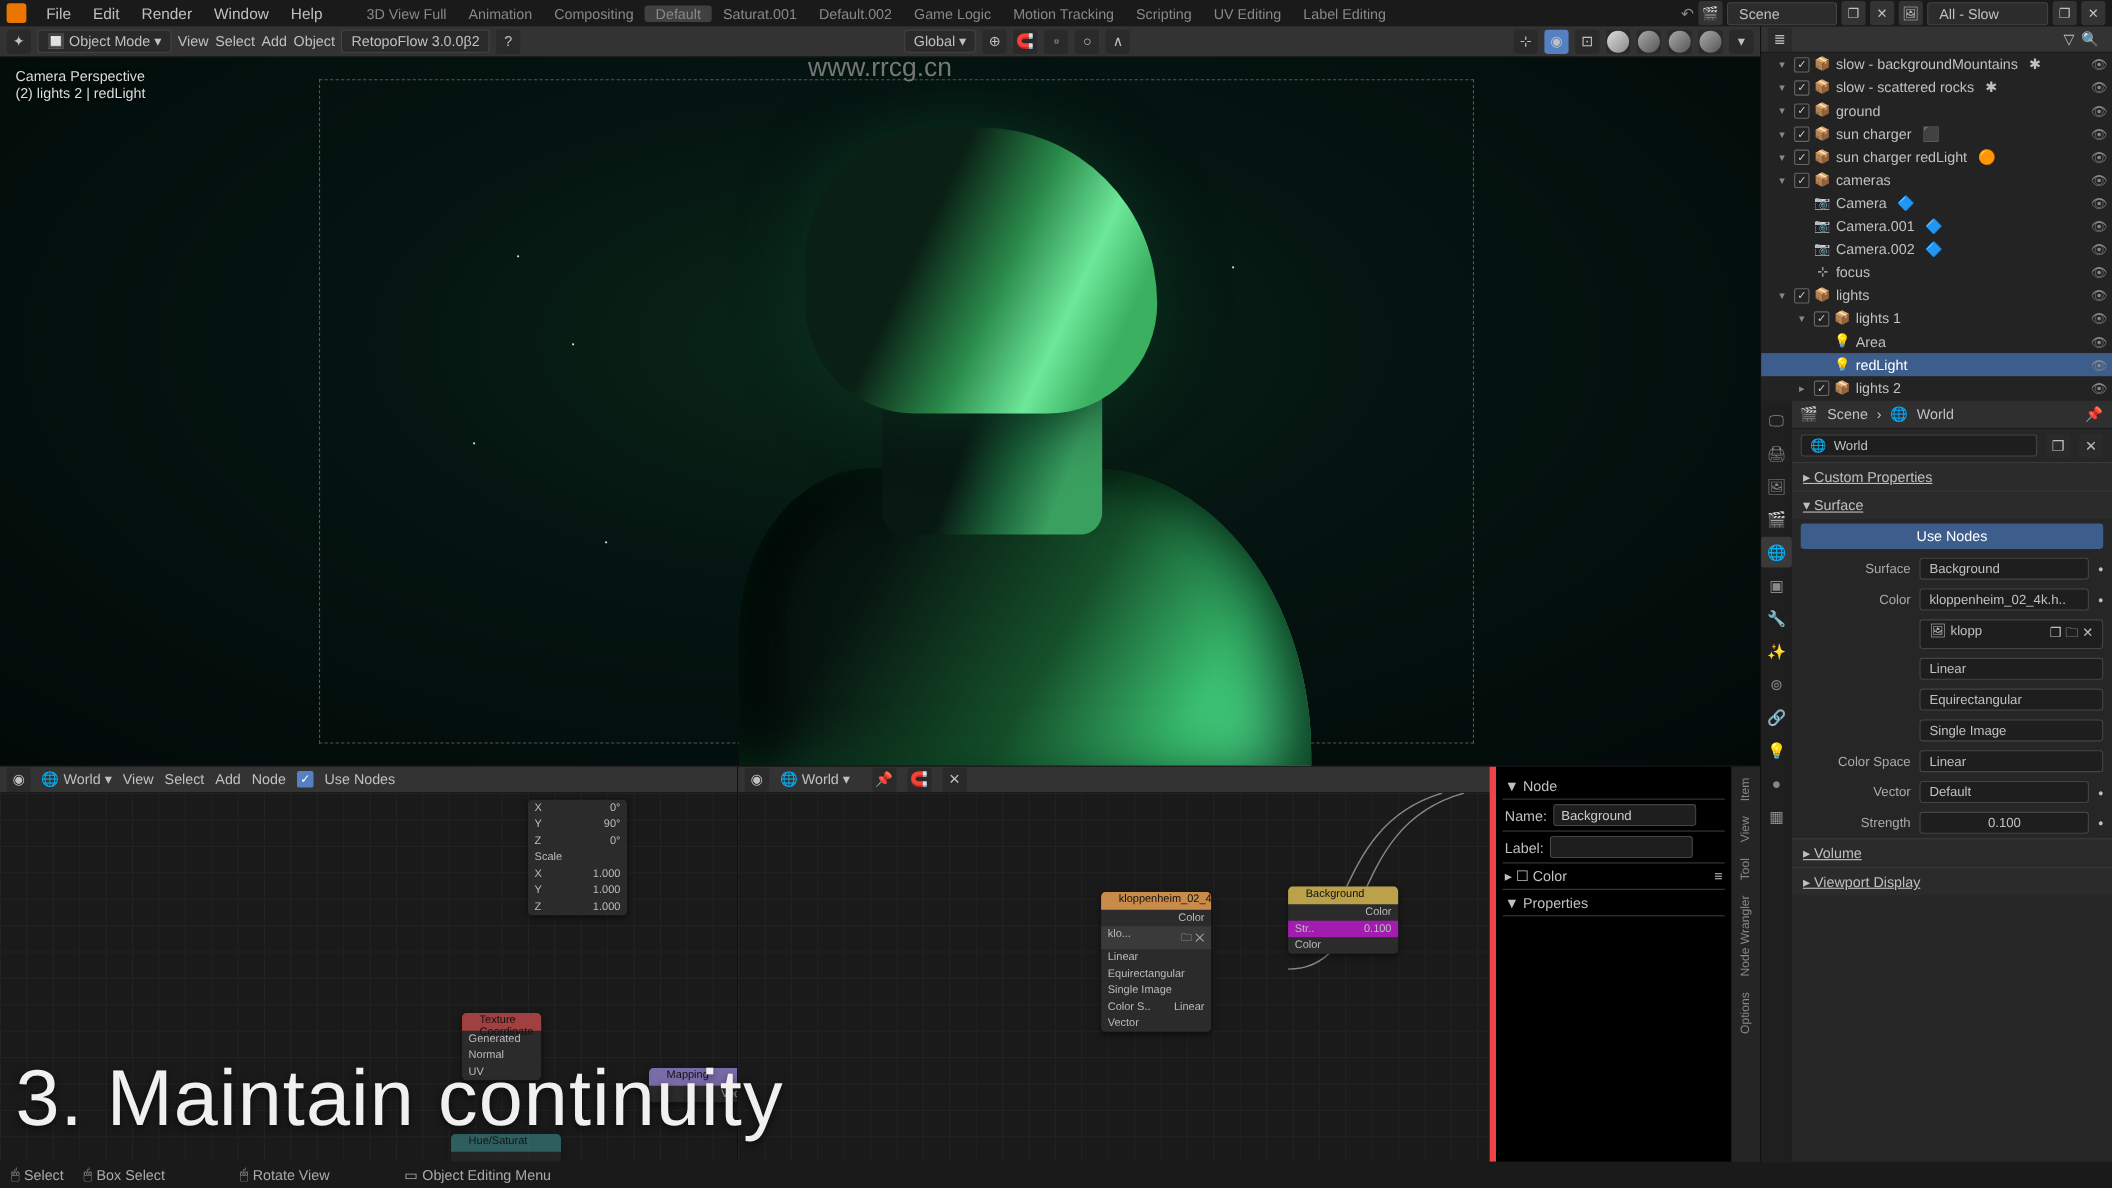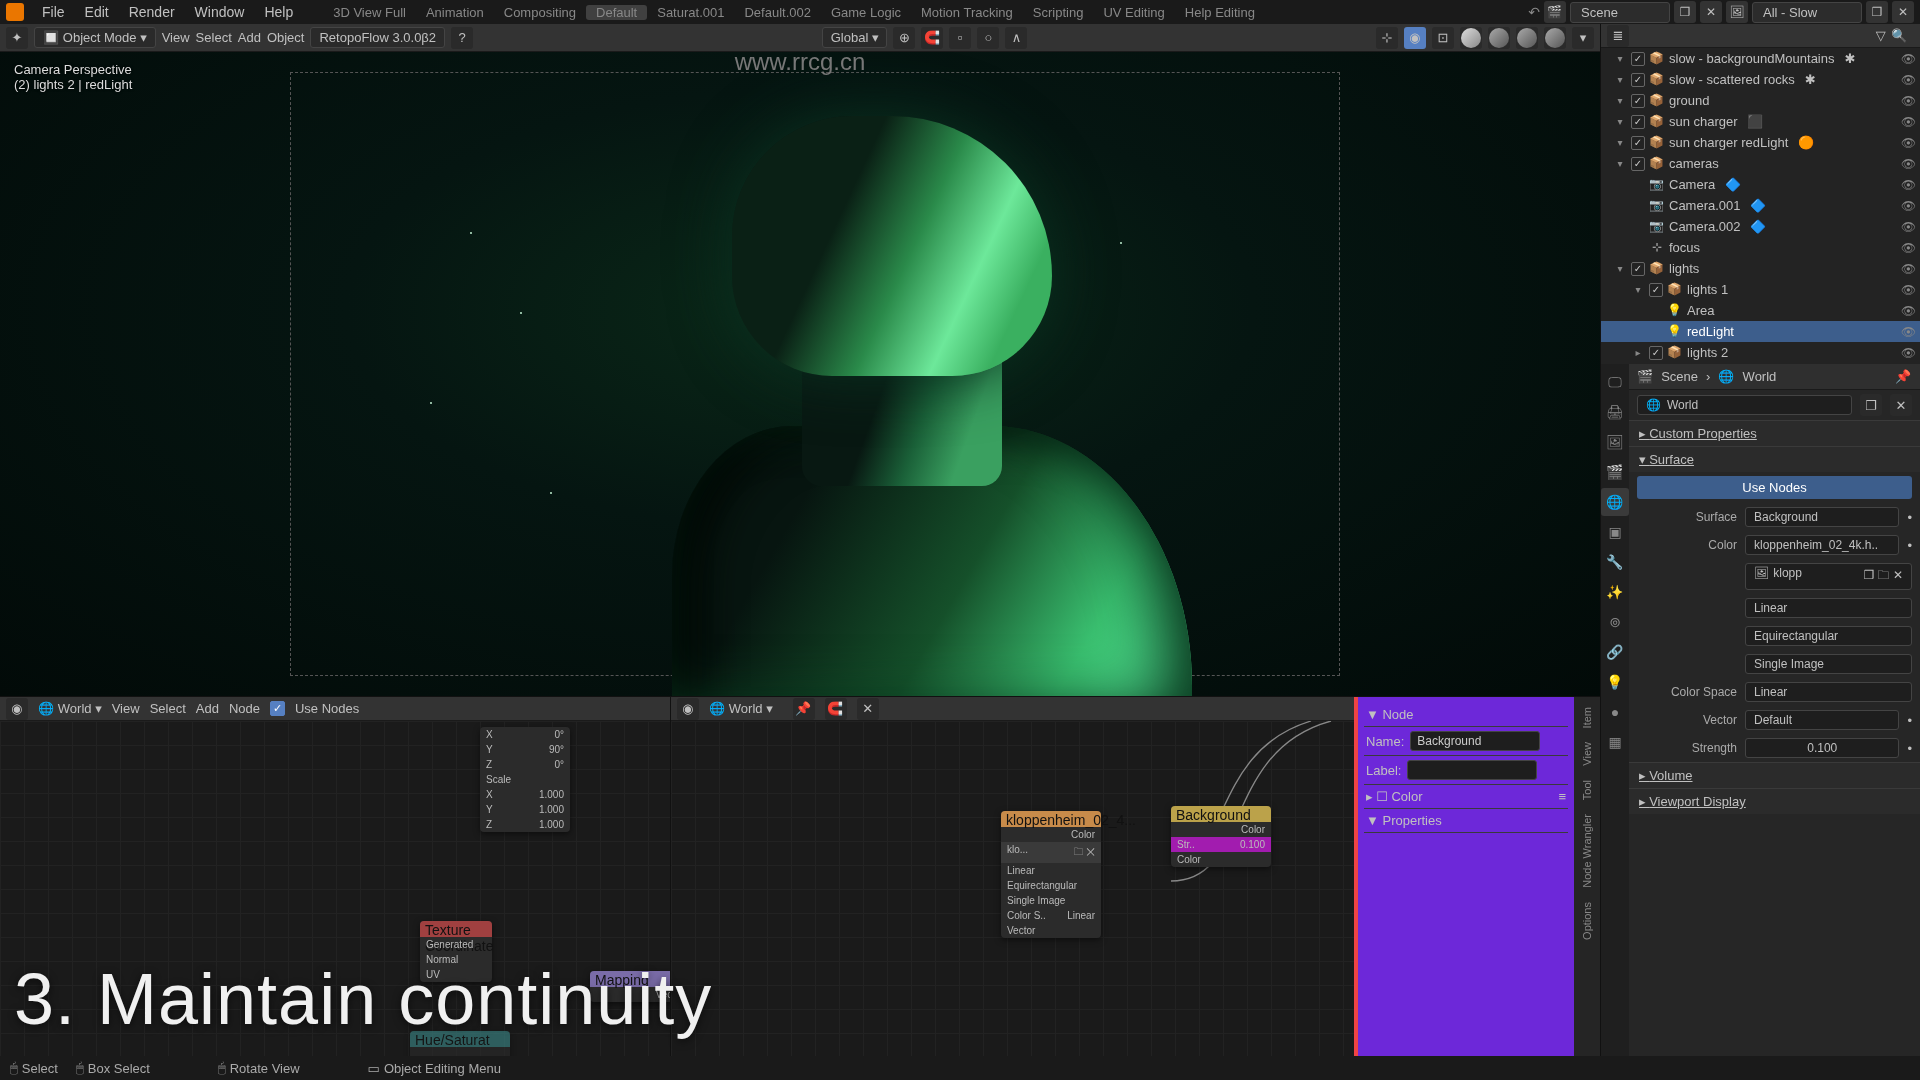--- a/index.html
+++ b/index.html
@@ -28,24 +28,24 @@
 .head { position:absolute; top:0; left:60px; width:320px; height:260px; border-radius:120px 160px 100px 100px; background:linear-gradient(115deg,#0a2015 35%,#2a8a4a 55%,#6de89a 72%,#3ab060 85%); box-shadow:0 0 60px #0a3020; }
 .neck { position:absolute; top:210px; left:130px; width:200px; height:160px; background:linear-gradient(110deg,#081812 40%,#1a6038 60%,#3aa060 80%); border-radius:20px; }
 .cloak { position:absolute; top:310px; left:0; width:520px; height:300px; background:linear-gradient(120deg,#071510 25%,#15502a 55%,#3ac070 78%,#50e090 92%); border-radius:120px 200px 0 0 / 150px 260px 0 0; box-shadow:inset -30px -20px 60px #0a3a20, inset 30px 10px 40px #020805; }
 .stars { position:absolute; width:2px; height:2px; background:#bff0d0; border-radius:50%; }
 .node-area { height:360px; display:flex; border-top:1px solid #111; }
 .node-left { flex:0 0 670px; background:#1d1d1d; display:flex; flex-direction:column; }
 .node-right { flex:1; background:#1d1d1d; display:flex; border-left:1px solid #111; }
 .node-header { height:24px; background:#333; display:flex; align-items:center; padding:0 6px; font-size:13px; gap:10px; border-bottom:1px solid #1a1a1a; }
 .node-canvas { flex:1; position:relative; background:#1a1a1a; background-image:linear-gradient(#222 1px,transparent 1px),linear-gradient(90deg,#222 1px,transparent 1px); background-size:24px 24px; overflow:hidden; }
 .nnode { position:absolute; background:#2b2b2b; border-radius:4px; font-size:10px; box-shadow:0 2px 6px rgba(0,0,0,.5); }
-.nnode .hdr { height:16px; border-radius:4px 4px 0 0; padding:1px 5px; font-size:14px; color:#111; }
+.nnode .hdr { height:16px; border-radius:4px 4px 0 0; padding:1px 16px; font-size:10px; color:#111; }
 .nnode .row { padding:2px 6px; display:flex; justify-content:space-between; color:#bbb; }
 .hdr.red { background:#a04040; } .hdr.teal { background:#3c8c8c; } .hdr.orange { background:#c88b4a; } .hdr.yellow { background:#bba24a; } .hdr.purple { background:#7a6ca8; }
-.node-sidebar { width:220px; background:#6d28d9; border-left:4px solid #ef4444; padding:6px; font-size:13px; }
+.node-sidebar { width:220px; background:#000000; border-left:6px solid #ef4444; padding:6px; font-size:13px; }
 .node-sidebar .sec { padding:4px 2px; border-bottom:1px solid #3a3a3a; }
 .node-sidebar input { background:#1e1e1e; border:1px solid #444; color:#ccc; border-radius:3px; padding:2px 6px; width:130px; font-size:12px; }
 .v-tabs { width:26px; background:#252525; display:flex; flex-direction:column; align-items:center; gap:14px; padding-top:10px; font-size:11px; color:#888; }
 .v-tabs span { writing-mode:vertical-lr; transform:rotate(180deg); cursor:pointer; }
 .outliner { height:340px; background:#232323; overflow:auto; font-size:13px; }
 .outliner .hdr { height:24px; background:#333; display:flex; align-items:center; padding:0 6px; border-bottom:1px solid #1a1a1a; }
 .outliner .row { height:21px; display:flex; align-items:center; padding:0 4px 0 0; gap:4px; }
 .outliner .row.sel { background:#3d5e8c; color:#fff; }
 .outliner .indent { display:inline-block; }
 .outliner .tri { width:14px; display:inline-block; text-align:center; color:#888; font-size:10px; }
@@ -86,21 +86,21 @@
   <span class="mi ws">3D View Full</span>
   <span class="mi ws">Animation</span>
   <span class="mi ws">Compositing</span>
   <span class="mi ws active">Default</span>
   <span class="mi ws">Saturat.001</span>
   <span class="mi ws">Default.002</span>
   <span class="mi ws">Game Logic</span>
   <span class="mi ws">Motion Tracking</span>
   <span class="mi ws">Scripting</span>
   <span class="mi ws">UV Editing</span>
-  <span class="mi ws">Help Editing</span>
+  <span class="mi ws">Label Editing</span>
   <div class="right">
     <span style="color:#888">↶</span>
     <span class="icon-btn">🎬</span>
     <span class="scene-box" style="width:100px">Scene</span>
     <span class="icon-btn">❐</span>
     <span class="icon-btn">✕</span>
     <span class="icon-btn">🖼</span>
     <span class="scene-box" style="width:110px">All - Slow</span>
     <span class="icon-btn">❐</span>
     <span class="icon-btn">✕</span>

